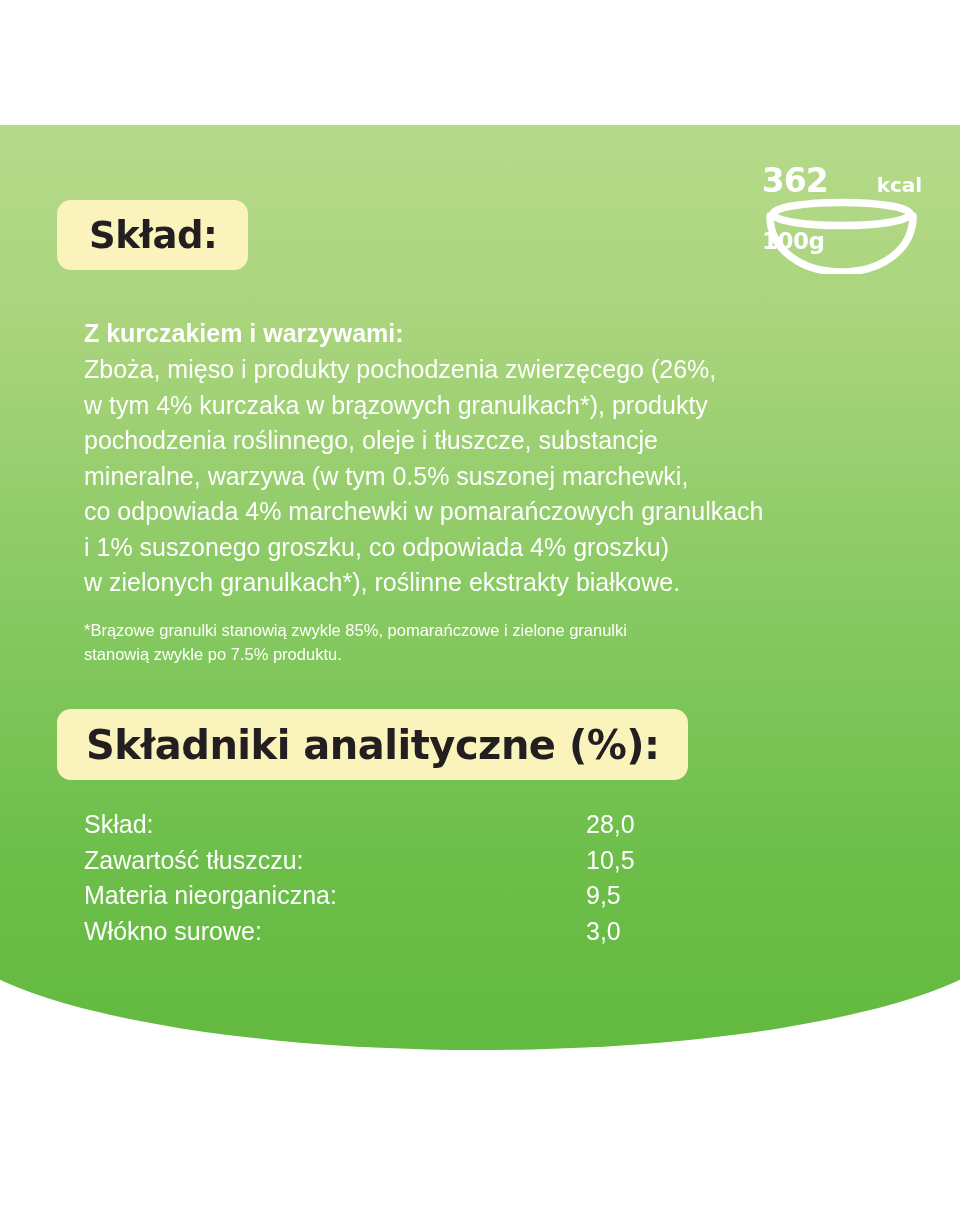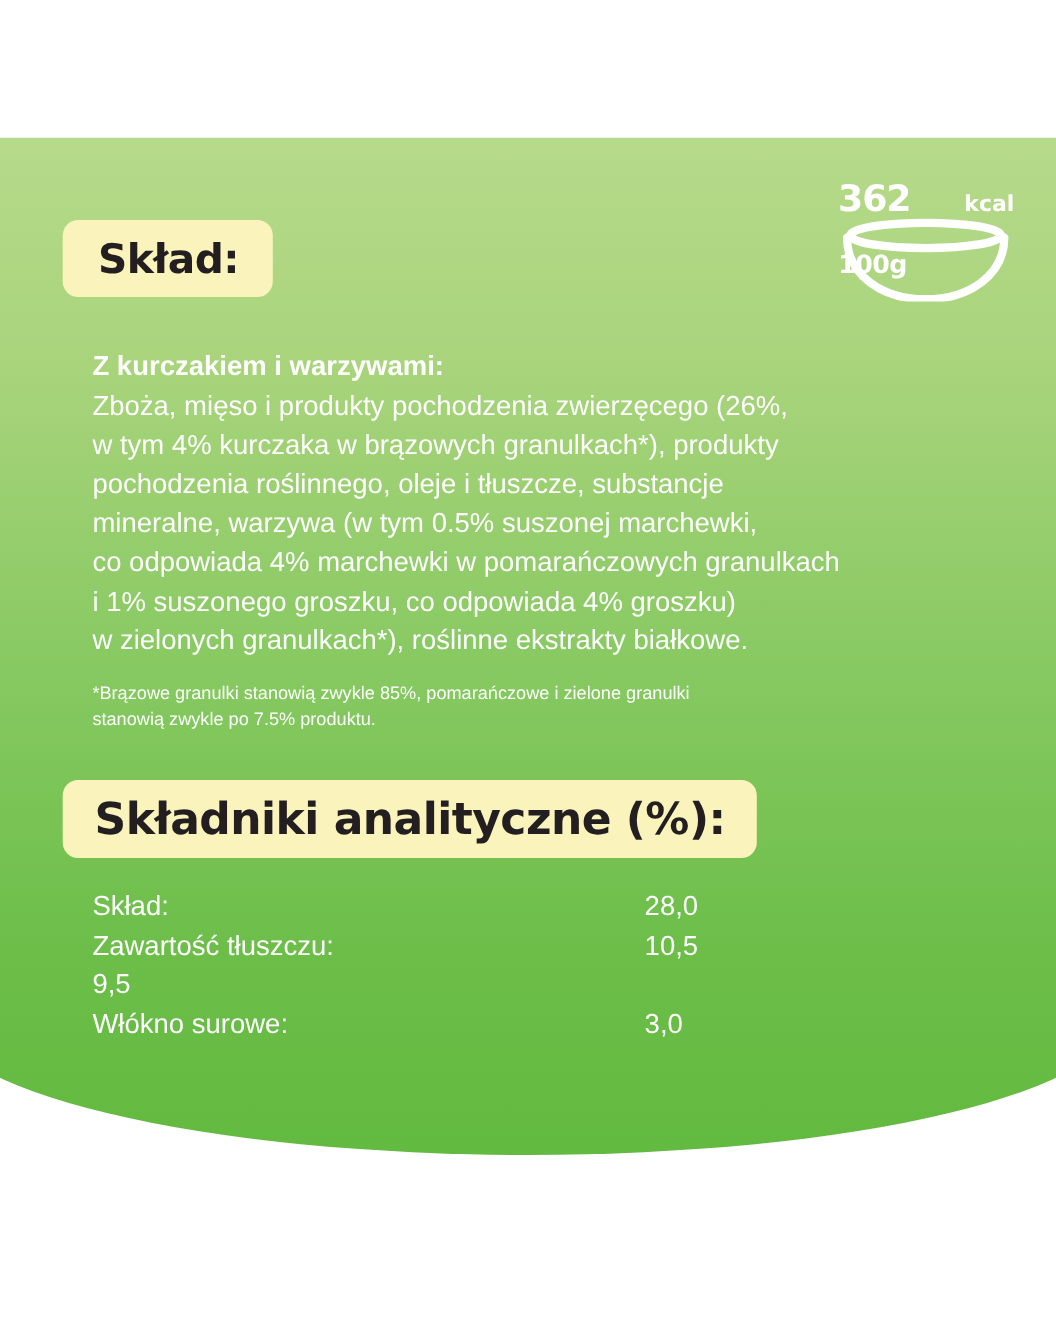--- a/index.html
+++ b/index.html
@@ -231,20 +231,21 @@
   <div id="analytical-table">
     <div class="analytical-row">
       <span class="analytical-label">Skład:</span>
       <span class="analytical-value">28,0</span>
     </div>
     <div class="analytical-row">
       <span class="analytical-label">Zawartość tłuszczu:</span>
       <span class="analytical-value">10,5</span>
     </div>
     <div class="analytical-row">
+      <span class="analytical-label">Materia nieorganiczna:</span>
       <span class="analytical-value">9,5</span>
     </div>
     <div class="analytical-row">
       <span class="analytical-label">Włókno surowe:</span>
       <span class="analytical-value">3,0</span>
     </div>
   </div>
 
 </div>
 

